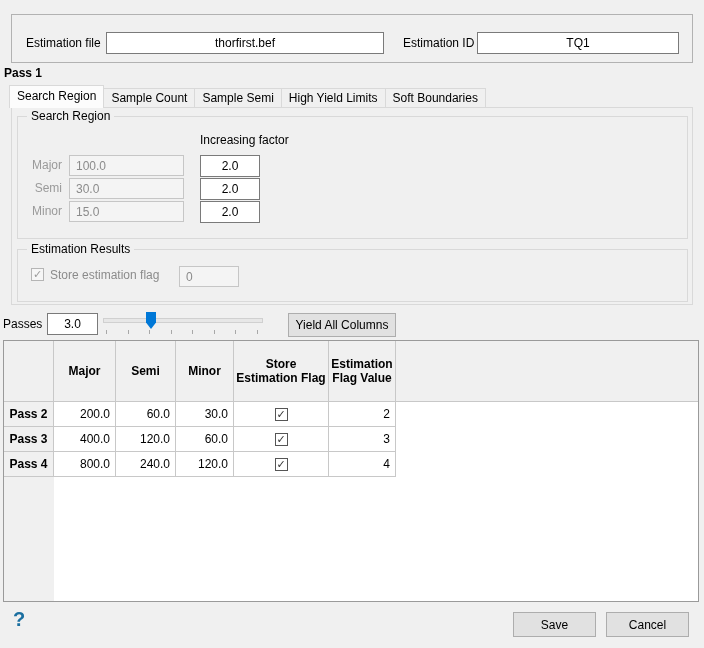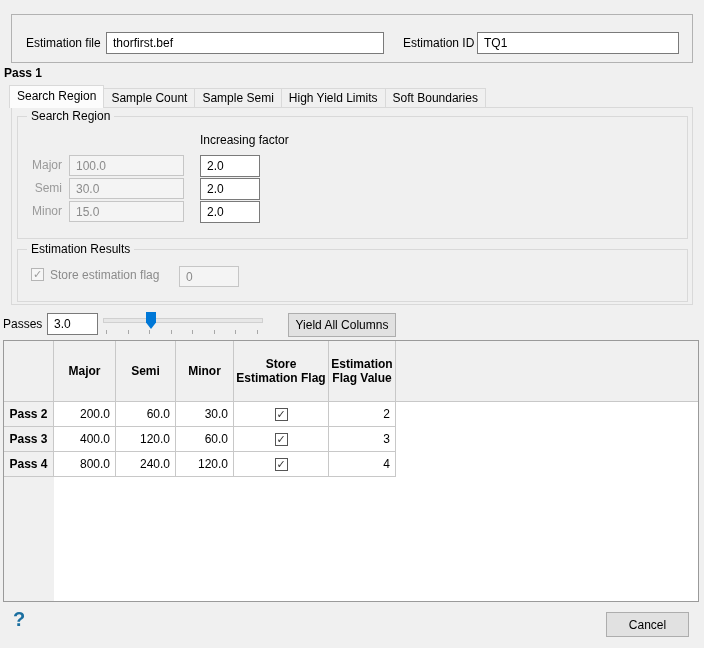--- a/index.html
+++ b/index.html
@@ -7,21 +7,21 @@
   #app {
     position: relative; width: 704px; height: 648px;
     background: #f0f0f0; overflow: hidden;
     font-family: "Liberation Sans", sans-serif; font-size: 12px; color: #000;
   }
   
   .top-box { position:absolute; left:11px; top:14px; width:682px; height:49px; border:1px solid #b2b2b2; }
   .top-box .lbl { position:absolute; top:17px; height:22px; line-height:22px; }
   .lbl-file { left:14px; }
   .lbl-id { left:391px; }
-  input.text { background:#fff; border:1px solid #7a7a7a; font-family:"Liberation Sans",sans-serif; font-size:12px; padding:0 6px; height:22px; outline:none; }
+  input.text { background:#fff; border:1px solid #7a7a7a; font-family:"Liberation Sans",sans-serif; font-size:12px; padding:0 6px; height:22px; outline:none;text-align:center; }
   .inp-file { position:absolute; left:94px; top:17px; width:278px; }
   .inp-id { position:absolute; left:465px; top:17px; width:202px; }
   
   .pass-title { position:absolute; left:4px; top:66px; font-weight:bold; }
   
   .tabs { position:absolute; left:9px; top:85px; height:23px; display:flex; align-items:flex-end; z-index:3; }
   .tab { height:20px; line-height:18px; padding:0 7px; background:#f0f0f0; border:1px solid #d9d9d9; margin-left:-1px; white-space:nowrap; cursor:default; }
   .tab:first-child { margin-left:0; }
   .tab.active { height:23px; line-height:21px; background:#fcfcfc; border-bottom:none; position:relative; z-index:2; }
   
@@ -179,15 +179,16 @@
       <div class="td num c5">4</div>
       <div class="td cfill"></div>
     </div>
 
     <div class="tbody-fill">
       <div class="fill-strip"></div>
     </div>
   </div>
 
   <div class="help">?</div>
+  <button class="btn btn-save">Save</button>
   <button class="btn btn-cancel">Cancel</button>
 
 </div>
 
 </body></html>

